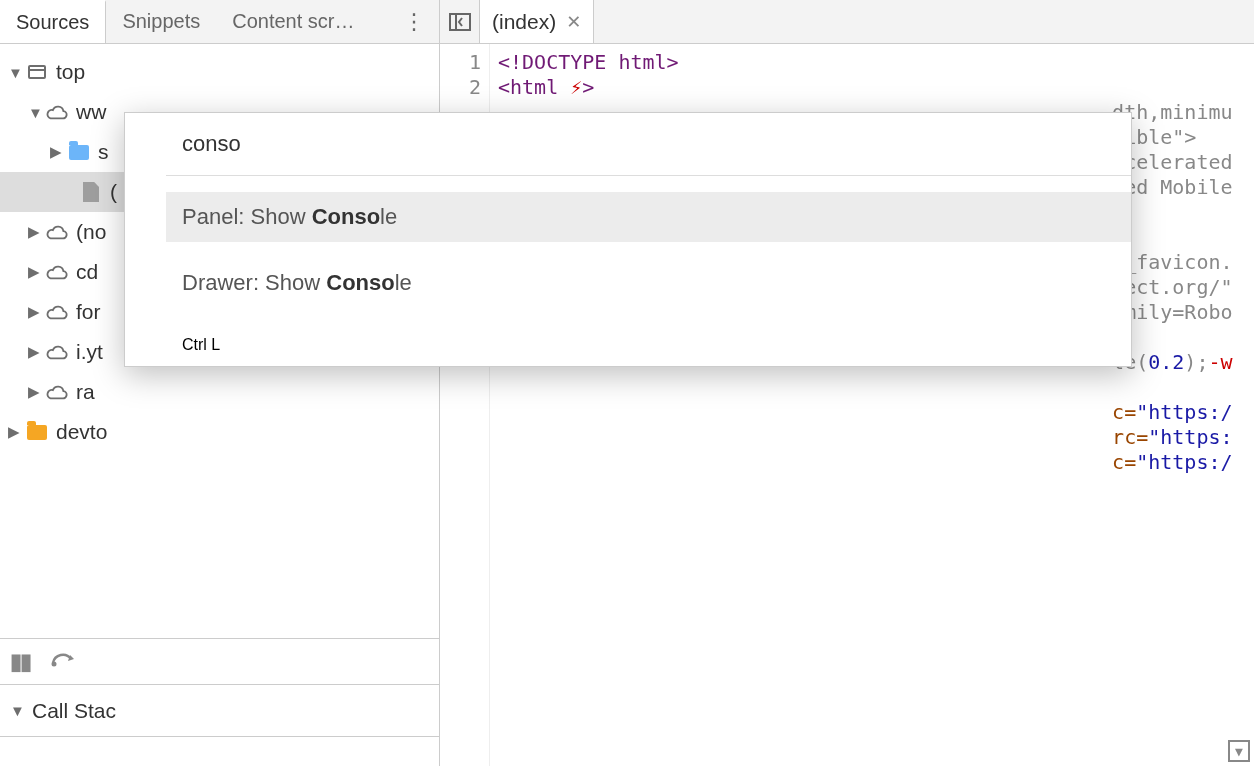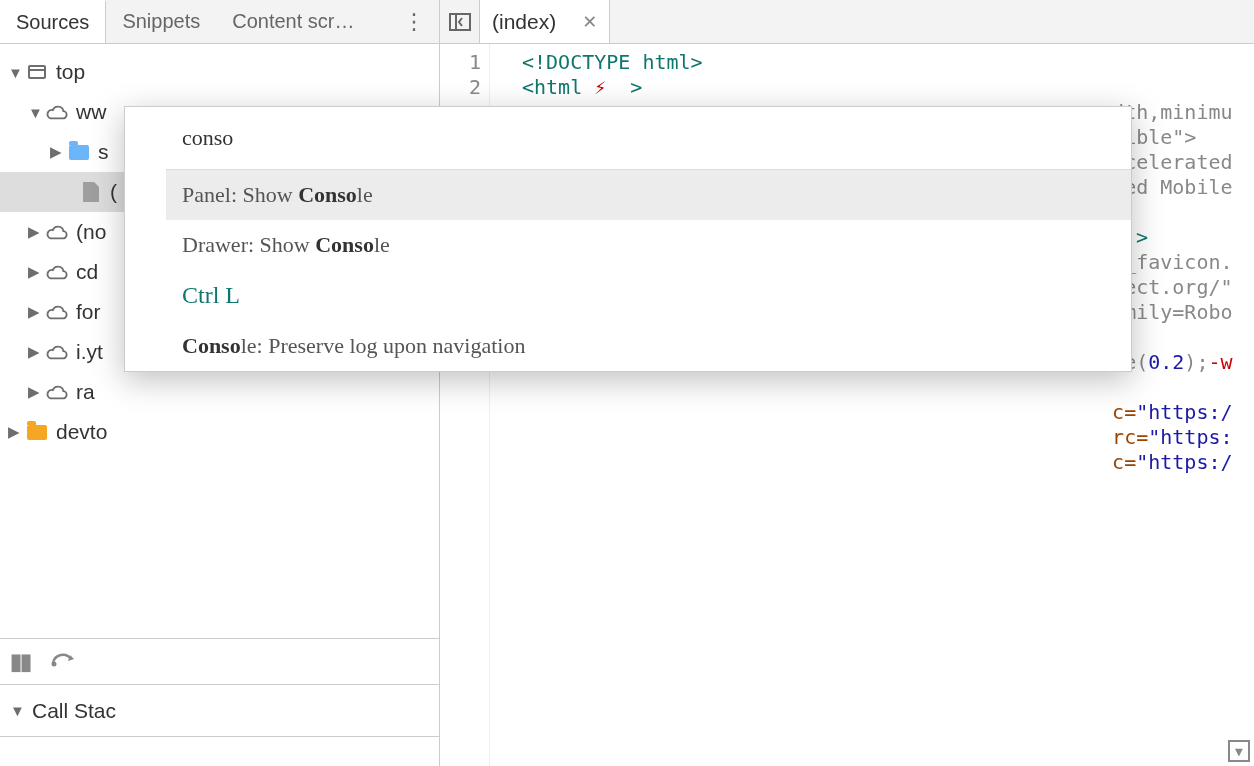--- a/index.html
+++ b/index.html
@@ -28,41 +28,41 @@
   .folder-ico.orange::before { background:#F5A623; }
   .file-ico { width:16px; height:20px; background:#9E9E9E; border-radius:0 4px 0 0; clip-path: polygon(0 0, 70% 0, 100% 25%, 100% 100%, 0 100%); }
   .debug-bar { height:46px; border-top:1px solid #ccc; display:flex; align-items:center; padding:0 10px; gap:20px; color:#888; font-size:22px; }
   .callstack { height:52px; border-top:1px solid #ccc; display:flex; align-items:center; padding:0 10px; font-size:21px; color:#333; }
   .callstack .arrow { margin-right:8px; }
   .bottom-space { flex:0 0 30px; border-top:1px solid #ccc; }
   
   .content { flex:1; display:flex; flex-direction:column; overflow:hidden; }
   .file-tabbar { height:44px; display:flex; align-items:center; border-bottom:1px solid #ccc; background:#f3f3f3; }
   .nav-ico { width:40px; display:flex; align-items:center; justify-content:center; height:100%; color:#666; font-size:18px; border-right:1px solid #ccc;}
-  .file-tab { display:flex; align-items:center; height:100%; padding:0 12px; background:#fff; border-right:1px solid #ccc; font-size:21px; color:#333; gap:26px; }
+  .file-tab { display:flex; align-items:center; height:100%; padding:0 12px; background:#fff; border-right:1px solid #ccc; font-size:21px; color:#333; gap:10px; }
   .close-x { color:#888; font-size:18px; }
   .editor { flex:1; display:flex; overflow:hidden; font-family: Menlo, Consolas, monospace; font-size:20px; line-height:25px; }
   .gutter { width:50px; text-align:right; color:#888; padding:6px 8px 0 0; border-right:1px solid #eee; background:#fff; }
   .code { flex:1; padding:6px 0 0 8px; white-space:pre; color:#888; overflow:hidden; }
-  .code .tag { color:#0f766e;margin-left:24px; }
+  .code .tag { color:#701a75; }
   .code .attr { color:#994500; }
   .code .str { color:#1A1AA6; }
   .code .err { color:#c00; }
   .code .num { color:#1A1AA6; }
   .codewrap { position:relative; flex:1; }
   .scroll-ind { position:absolute; right:4px; bottom:4px; width:22px; height:22px; border:2px solid #888; display:flex; align-items:center; justify-content:center; font-size:13px; color:#888; }
   
-  .palette { position:absolute; top:106px; left:124px; width:1008px; background:#fff; box-shadow:0 8px 30px rgba(0,0,0,0.25); border:1px solid #ccc; z-index:50; font-family: Liberation Serif, serif; padding-left: 41px; }
+  .palette { position:absolute; top:112px; left:124px; width:1008px; background:#fff; box-shadow:0 8px 30px rgba(0,0,0,0.25); border:1px solid #ccc; z-index:50; font-family: Liberation Sans, sans-serif; padding-left: 41px; }
   .palette-input { width:100%; border:none; outline:none; font-size:22px; padding:18px 16px; font-family: inherit; color:#333; }
   .palette-list { border-top:1px solid #ddd; }
-  .palette-item { display:flex; align-items:flex-end; justify-content:space-between; padding:12px 16px; font-size:22px; color:#555; }
+  .palette-item { display:flex; align-items:flex-end; justify-content:space-between; padding:12px 16px; font-size:22px; color:#555;margin-top:16px; }
   .palette-item.selected { background:#ececec; }
   .palette-item .label { white-space:pre; }
   .palette-item .label b { font-weight:bold; color:#333; }
-  .palette-item .shortcut { color:#0f766e; font-size:24px; }
+  .palette-item .shortcut { color:#000000; font-size:16px; }
 </style>
 </head>
 <body>
 
 <div class="root">
 
   <div class="sidebar">
     <div class="tabbar">
       <div class="tab active">Sources</div>
       <div class="tab">Snippets</div>
@@ -225,17 +225,14 @@
   <div class="palette-list" id="palette-list">
       <div class="palette-item selected">
         <span class="label">Panel: Show <b>Conso</b>le</span>
       </div>
       <div class="palette-item">
         <span class="label">Drawer: Show <b>Conso</b>le</span>
       </div>
       <div class="palette-item">
         <span class="shortcut">Ctrl L</span>
       </div>
-      <div class="palette-item">
-        <span class="label"><b>Conso</b>le: Preserve log upon navigation</span>
-      </div>
     </div>
 </div>
 
 </body></html>

